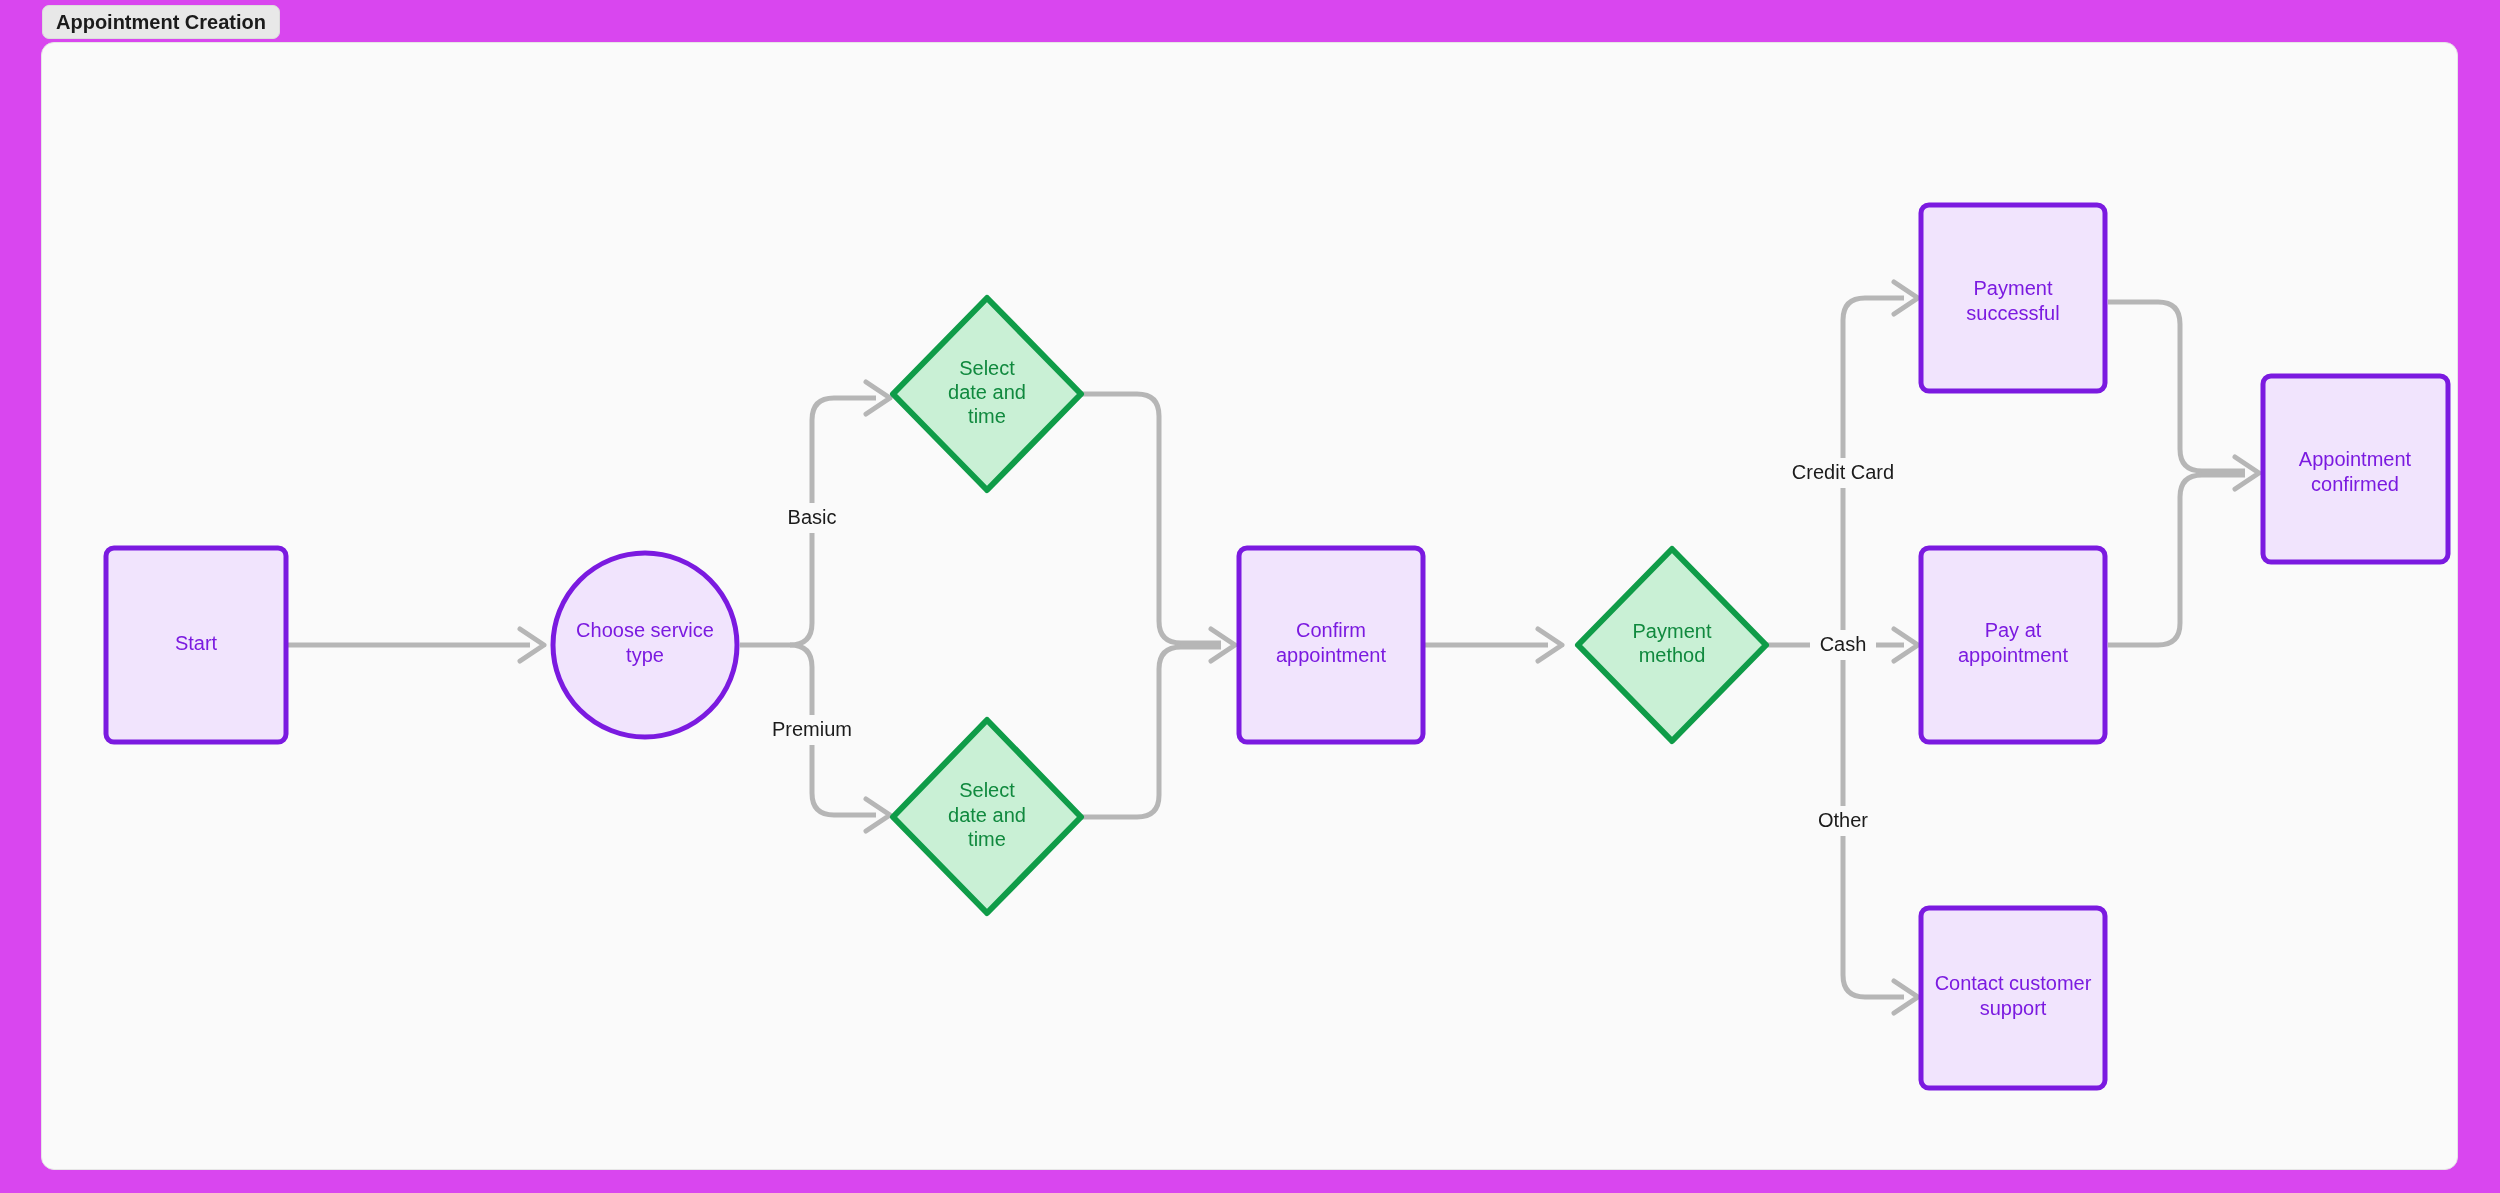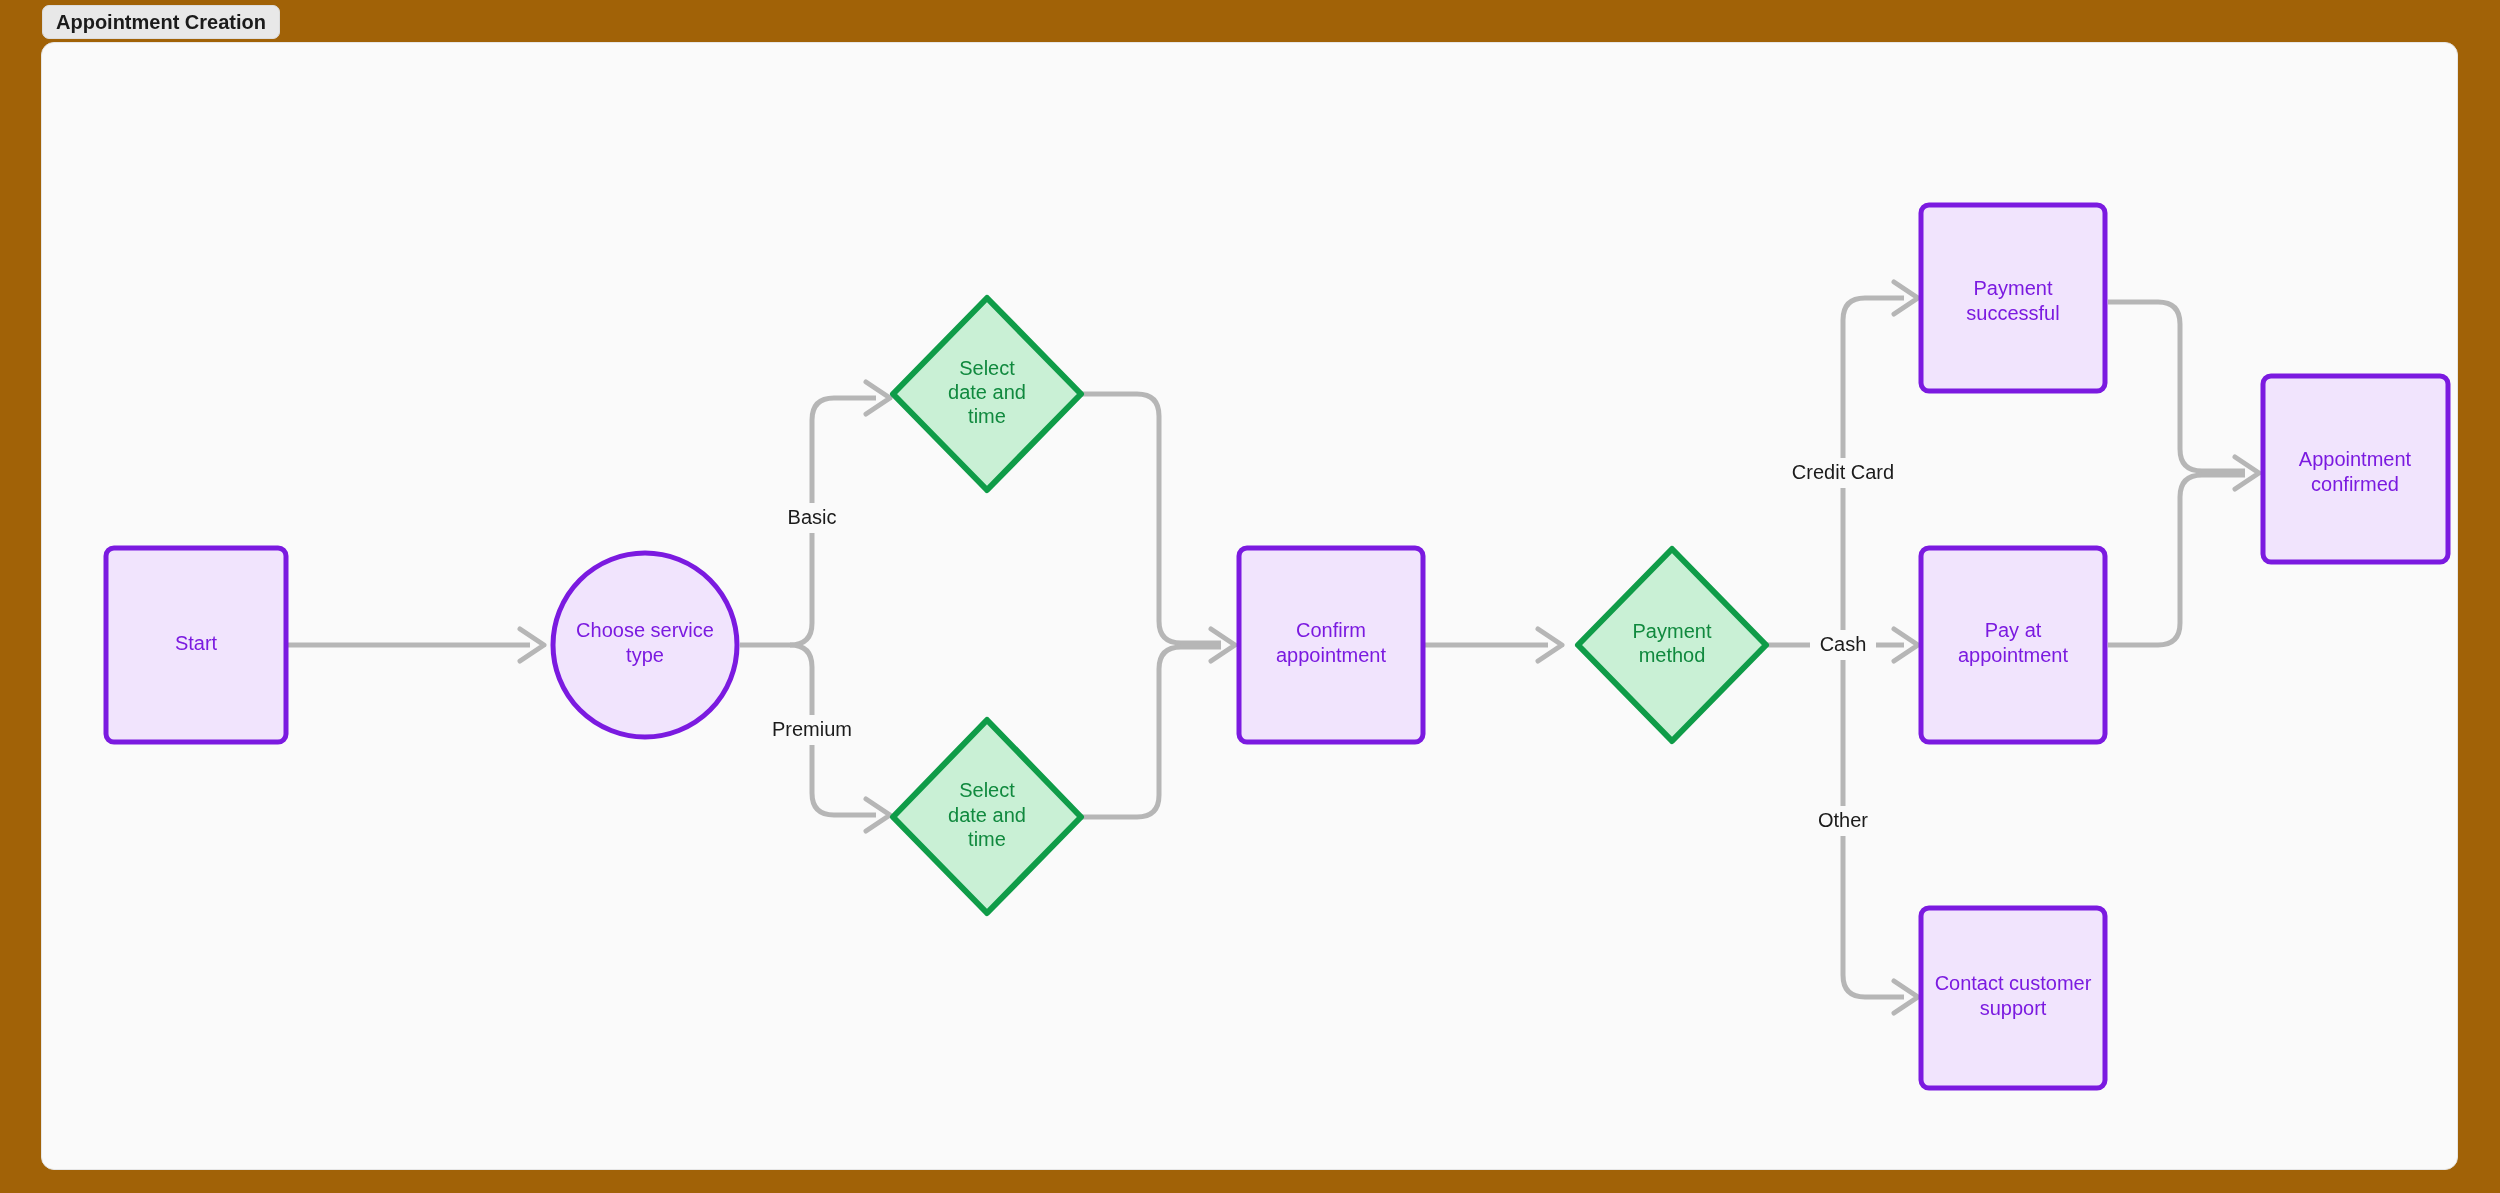--- a/index.html
+++ b/index.html
@@ -5,21 +5,21 @@
   html, body {
     margin: 0;
     padding: 0;
     background: #ffffff;
     font-family: "Liberation Sans", sans-serif;
   }
   #page {
     position: relative;
     width: 2500px;
     height: 1193px;
-    background: #a16207;
+    background: #d946ef;
     overflow: hidden;
   }
   #diagram-tab {
     position: absolute;
     left: 42px;
     top: 5px;
     height: 32px;
     line-height: 32px;
     padding: 0 13px;
     background: #e8e8e8;

